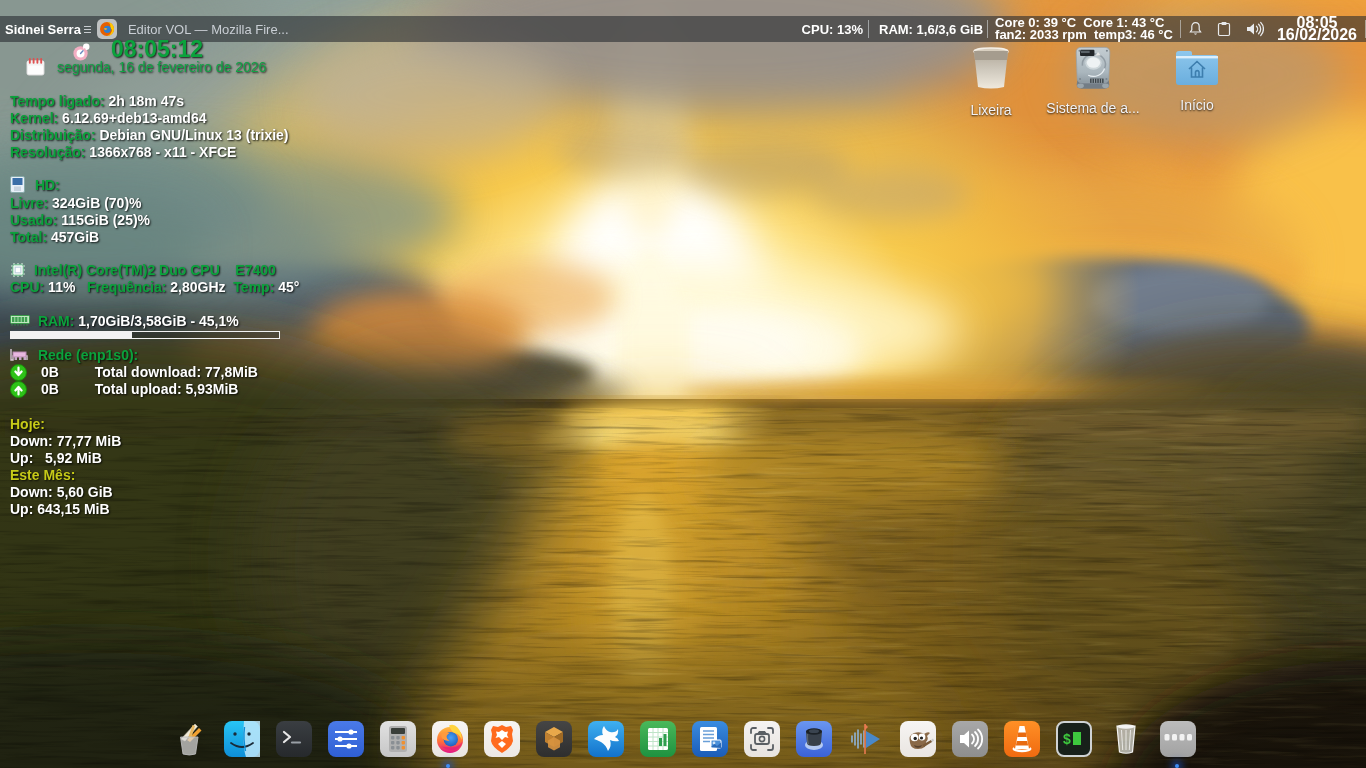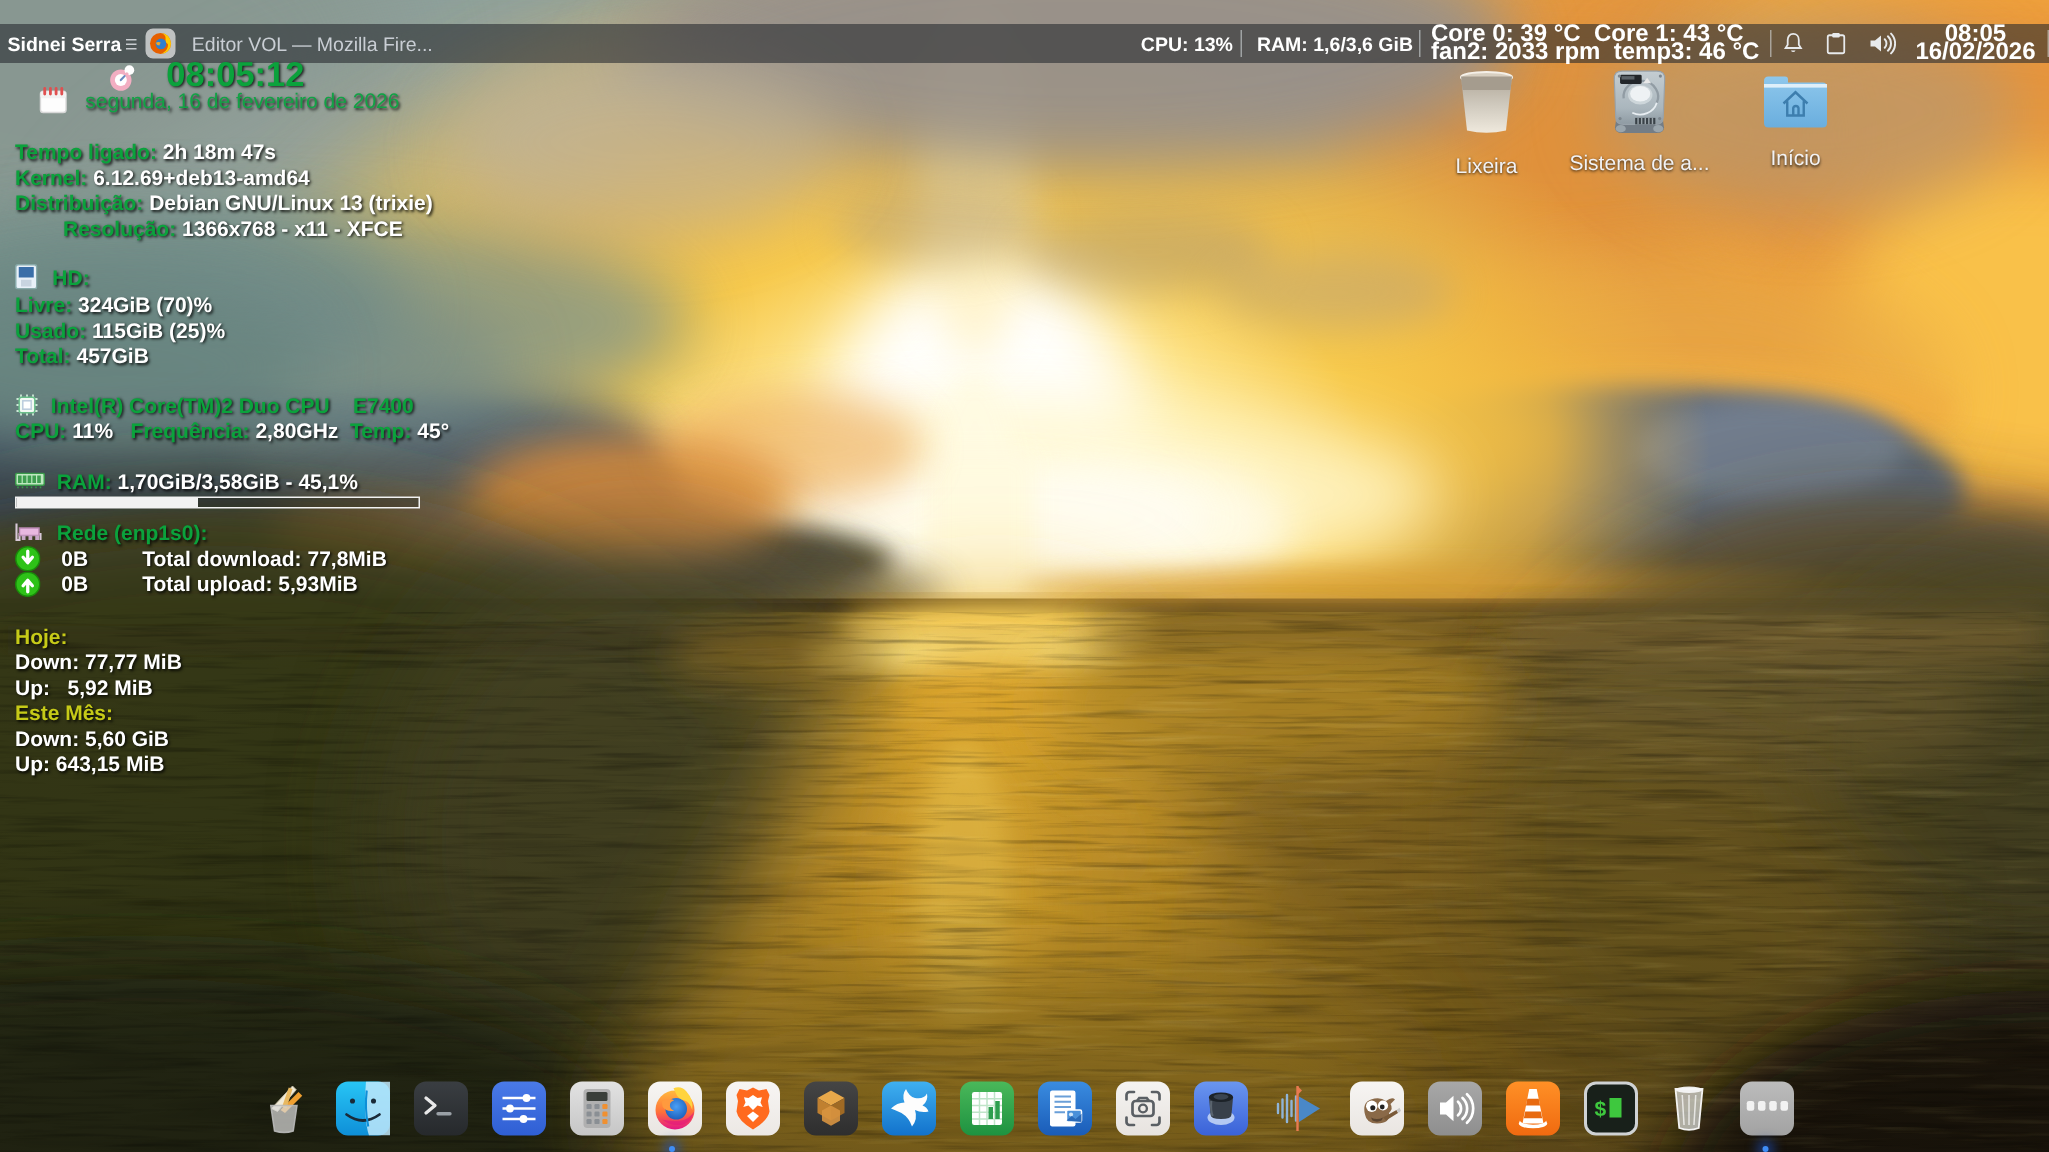--- a/index.html
+++ b/index.html
@@ -11,21 +11,21 @@
     display:flex;align-items:center;color:#fff;font-size:13px;}
   #panel .sep{width:1px;height:18px;background:rgba(220,225,230,0.55);flex:0 0 auto;}
   #p-user{font-weight:bold;margin-left:5px;white-space:nowrap;}
   #p-ham{margin-left:3px;width:7px;display:flex;flex-direction:column;gap:2px;}
   #p-ham i{display:block;height:1px;background:#c8ccd0;}
   #p-ffchip{width:20px;height:20px;border-radius:5px;background:rgba(235,235,235,0.72);
     margin-left:6px;display:flex;align-items:center;justify-content:center;}
   #p-title{color:#c9ced4;margin-left:11px;white-space:nowrap;}
   #p-cpu{font-weight:bold;padding:0 5px 0 12px;white-space:nowrap;}
   #p-ram{font-weight:bold;padding:0 4px 0 10px;white-space:nowrap;}
-  .p2l{font-size:16px;font-weight:bold;line-height:12px;padding:14px 7px;white-space:nowrap;}
+  .p2l{font-size:13px;font-weight:bold;line-height:12px;padding:14px 7px;white-space:nowrap;}
   #p-clock{font-size:16px;font-weight:bold;text-align:center;line-height:12.5px;padding:0 8px 0 6px;white-space:nowrap;}
   .picon{margin:0 7px;flex:0 0 auto;}
   
   #conky{position:absolute;left:0;top:0;width:480px;color:#fff;font-weight:bold;font-size:14px;
     text-shadow:1px 1px 2px rgba(0,0,0,0.85);}
   #conky .ln{position:absolute;left:10px;white-space:nowrap;}
   .gr{color:#0ba23c;}
   .yl{color:#c6ca18;}
   #cktime{font-size:23px;color:#0ba23c;}
   #ckdate{font-weight:normal;font-size:14px;color:#11a345;}
@@ -285,21 +285,21 @@
     <svg class="cicon" width="19" height="18" viewBox="0 0 20 19" style="vertical-align:-4px;">
       <rect x="1" y="3" width="18" height="15" rx="2" fill="#fdfdfd" stroke="#d8d8d8"></rect>
       <rect x="1" y="3" width="18" height="5" rx="2" fill="#f2f2f2"></rect>
       <path d="M4 1v4M8 1v4M12 1v4M16 1v4" stroke="#e05050" stroke-width="2" stroke-linecap="round"></path>
     </svg>
     <span id="ckdate" style="margin-left:8px;">segunda, 16 de fevereiro de 2026</span>
   </div>
   <div class="ln" style="top:93px;"><span class="gr">Tempo ligado:</span> 2h 18m 47s</div>
   <div class="ln" style="top:110px;"><span class="gr">Kernel:</span> 6.12.69+deb13-amd64</div>
   <div class="ln" style="top:127px;"><span class="gr">Distribuição:</span> Debian GNU/Linux 13 (trixie)</div>
-  <div class="ln" style="top:144px;margin-left:32px;"><span class="gr">Resolução:</span> 1366x768 - x11 - XFCE</div>
+  <div class="ln" style="top:144px;"><span class="gr">Resolução:</span> 1366x768 - x11 - XFCE</div>
   <div class="ln" style="top:176px;">
     <svg class="cicon" width="15" height="17" viewBox="0 0 15 17">
       <rect x="0.5" y="0.5" width="14" height="16" rx="1.5" fill="#e8f0f8" stroke="#8aa"></rect>
       <rect x="2.5" y="2" width="10" height="7" fill="#3a6ea8"></rect>
       <rect x="4" y="10.5" width="7" height="4.5" fill="#c8d4e0"></rect>
     </svg>
     <span class="gr" style="margin-left:6px;">HD:</span>
   </div>
   <div class="ln" style="top:195px;"><span class="gr">Livre:</span> 324GiB (70)%</div>
   <div class="ln" style="top:212px;"><span class="gr">Usado:</span> 115GiB (25)%</div>

